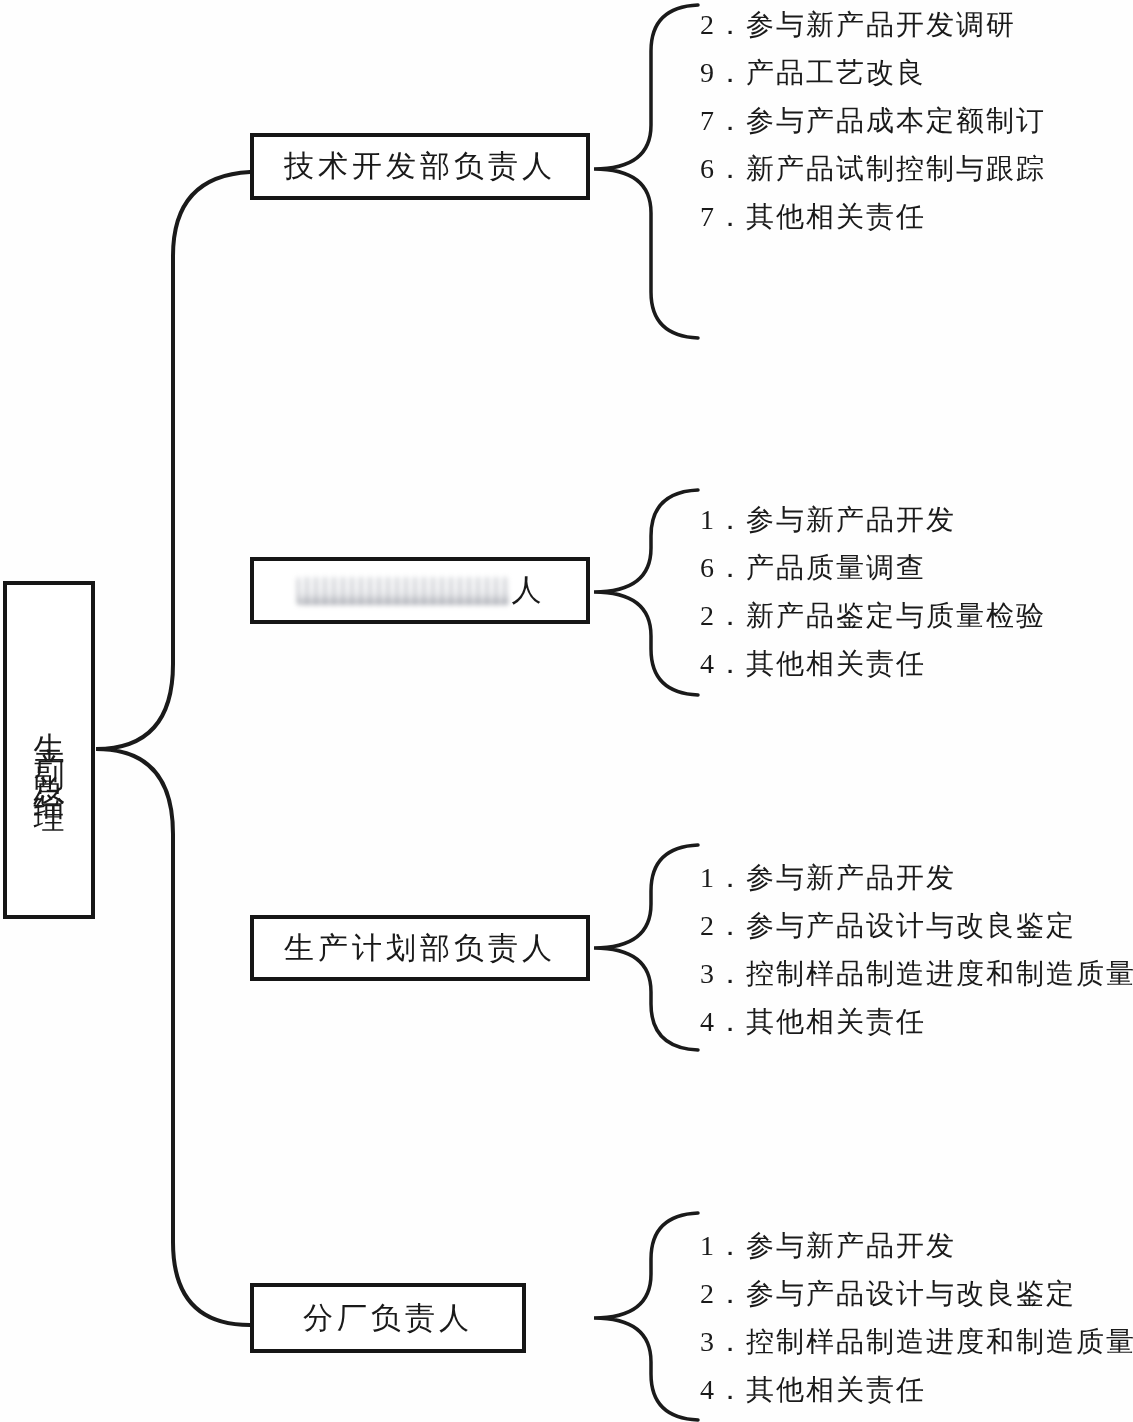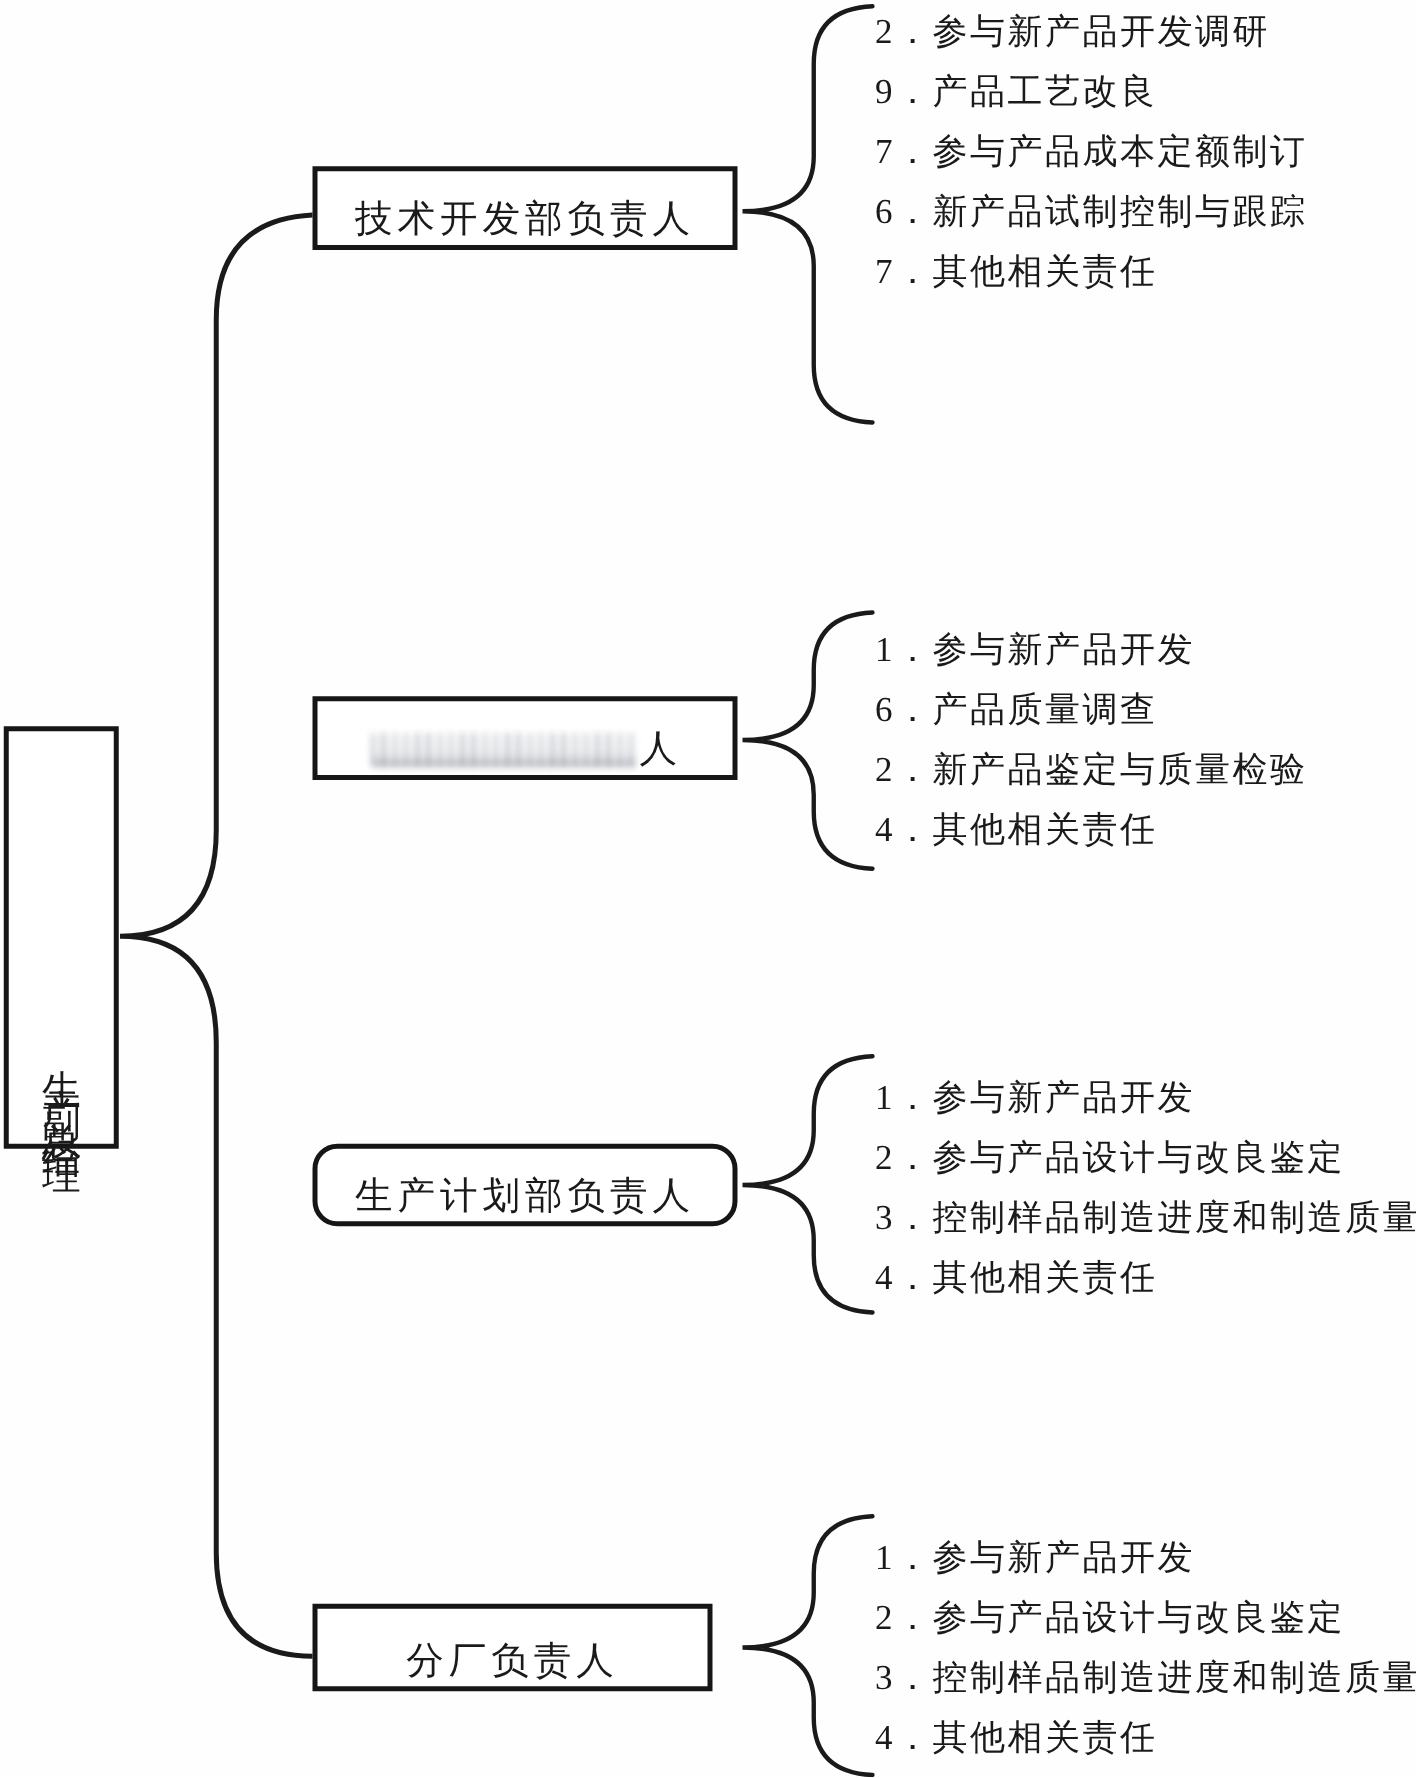--- a/index.html
+++ b/index.html
@@ -3,34 +3,34 @@
 <meta charset="utf-8">
 <style>
   html,body{margin:0;padding:0;background:#ffffff;}
   .canvas{
     position:relative;width:1133px;height:1422px;background:#fefefe;overflow:hidden;
     font-family:"Liberation Serif","DejaVu Serif",serif;color:#1a1a1a;
   }
   .lines{position:absolute;left:0;top:0;width:1133px;height:1422px;}
   .box{
     position:absolute;border:4px solid #161616;background:#ffffff;
-    display:flex;align-items:flex-end;justify-content:center;
+    display:flex;align-items:center;justify-content:center;
     font-size:30px;letter-spacing:4px;white-space:nowrap;box-sizing:border-box;
   }
   .rootbox{
     left:3px;top:581px;width:92px;height:338px;
   }
   .rootlabel{
     writing-mode:vertical-rl;text-orientation:upright;
     font-size:31px;letter-spacing:14px;line-height:1;
   }
   .box1{left:250px;top:133px;width:340px;height:67px;}
   .box2{left:250px;top:557px;width:340px;height:67px;letter-spacing:2px;}
-  .box3{left:250px;top:915px;width:340px;height:66px;border-radius:20px;}
-  .box4{left:250px;top:1283px;width:320px;height:70px;}
+  .box3{left:250px;top:915px;width:340px;height:66px;}
+  .box4{left:250px;top:1283px;width:276px;height:70px;}
   .blurred-row{display:flex;align-items:center;justify-content:center;}
   .smudge{
     width:212px;height:28px;margin-right:3px;border-radius:3px;
     background:
       repeating-linear-gradient(90deg, rgba(95,100,115,0.40) 0 2px, rgba(205,208,216,0.06) 2px 9px),
       linear-gradient(to top, rgba(90,95,108,0.42), rgba(165,168,178,0.14) 40%, rgba(210,212,220,0.06));
     filter:blur(2.6px);
   }
   .list{position:absolute;display:flex;flex-direction:column;}
   .list1{left:700px;top:1px;}

